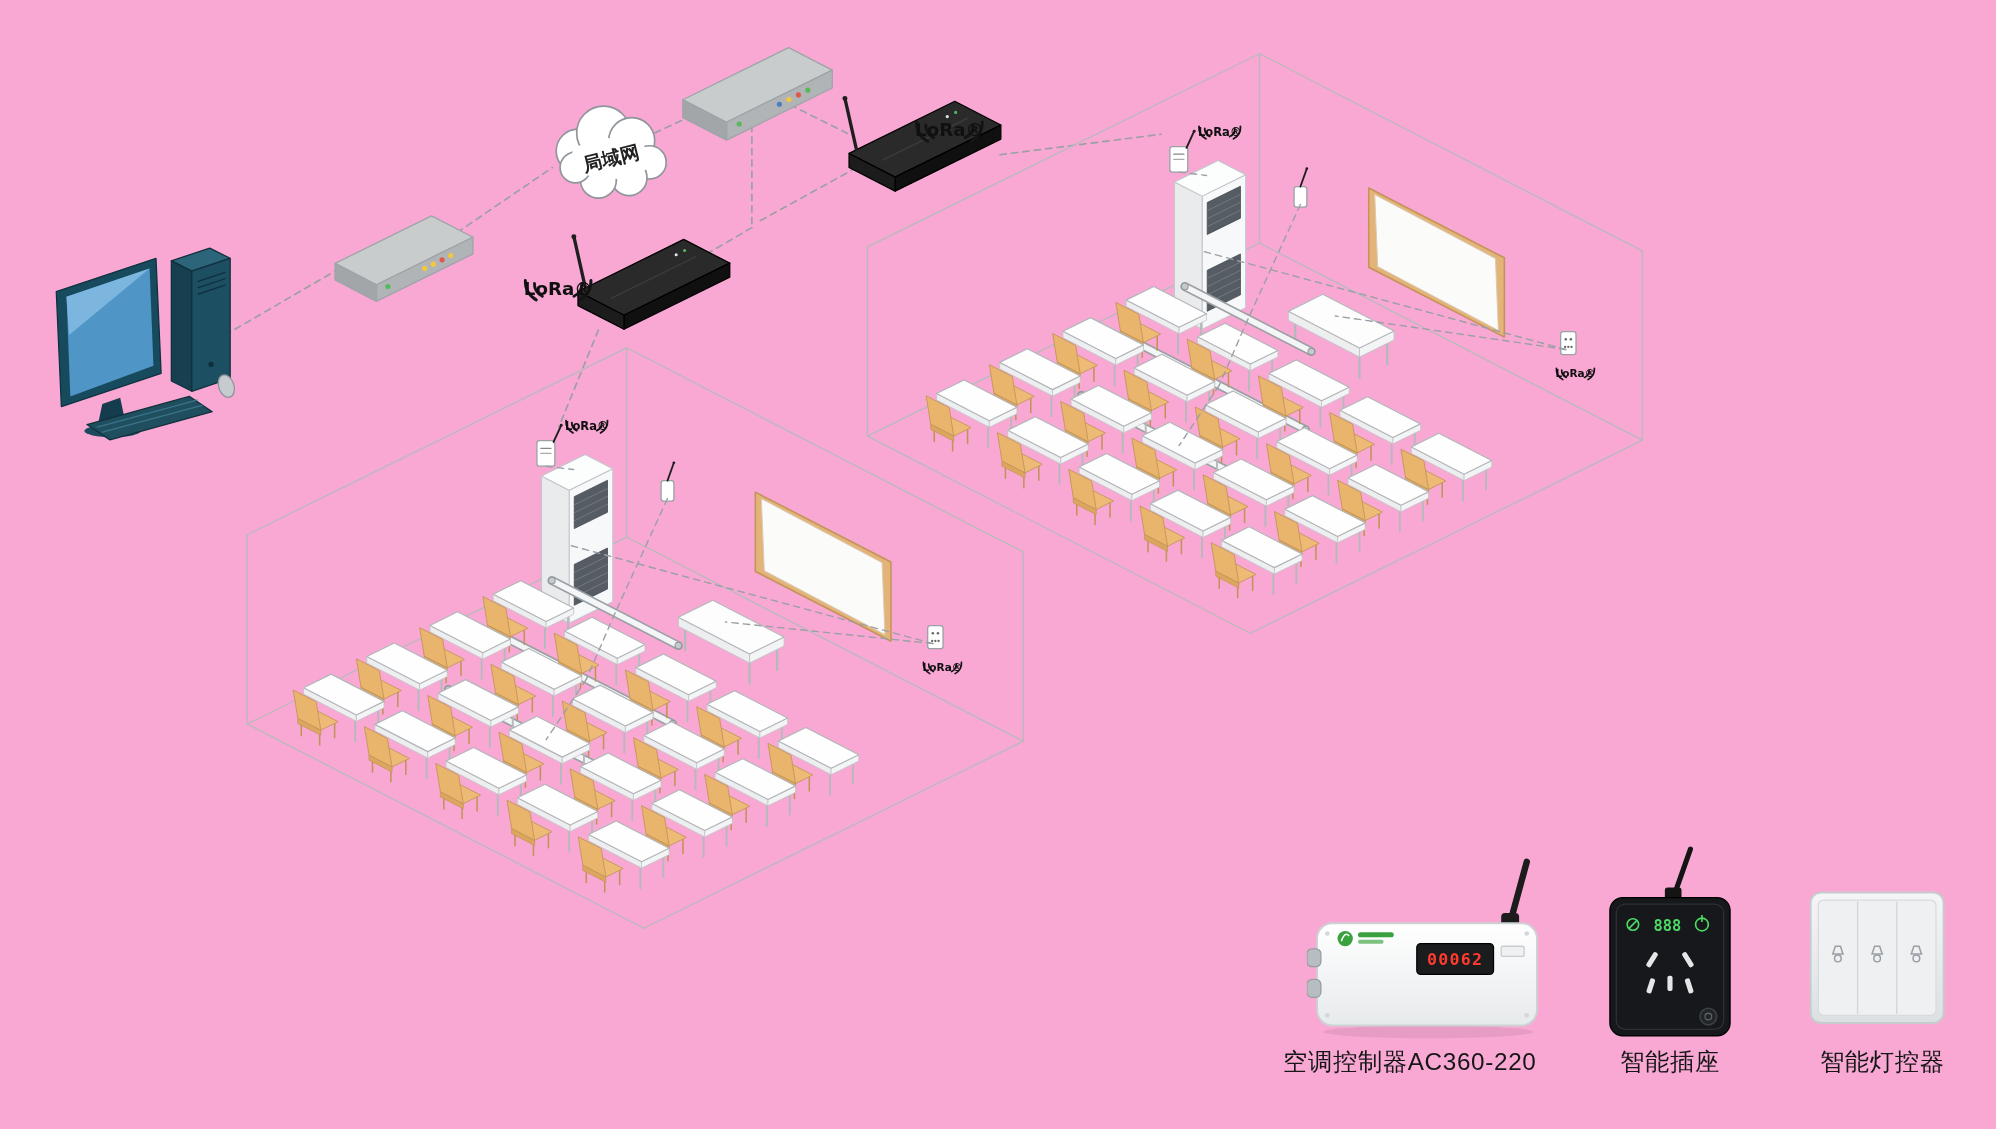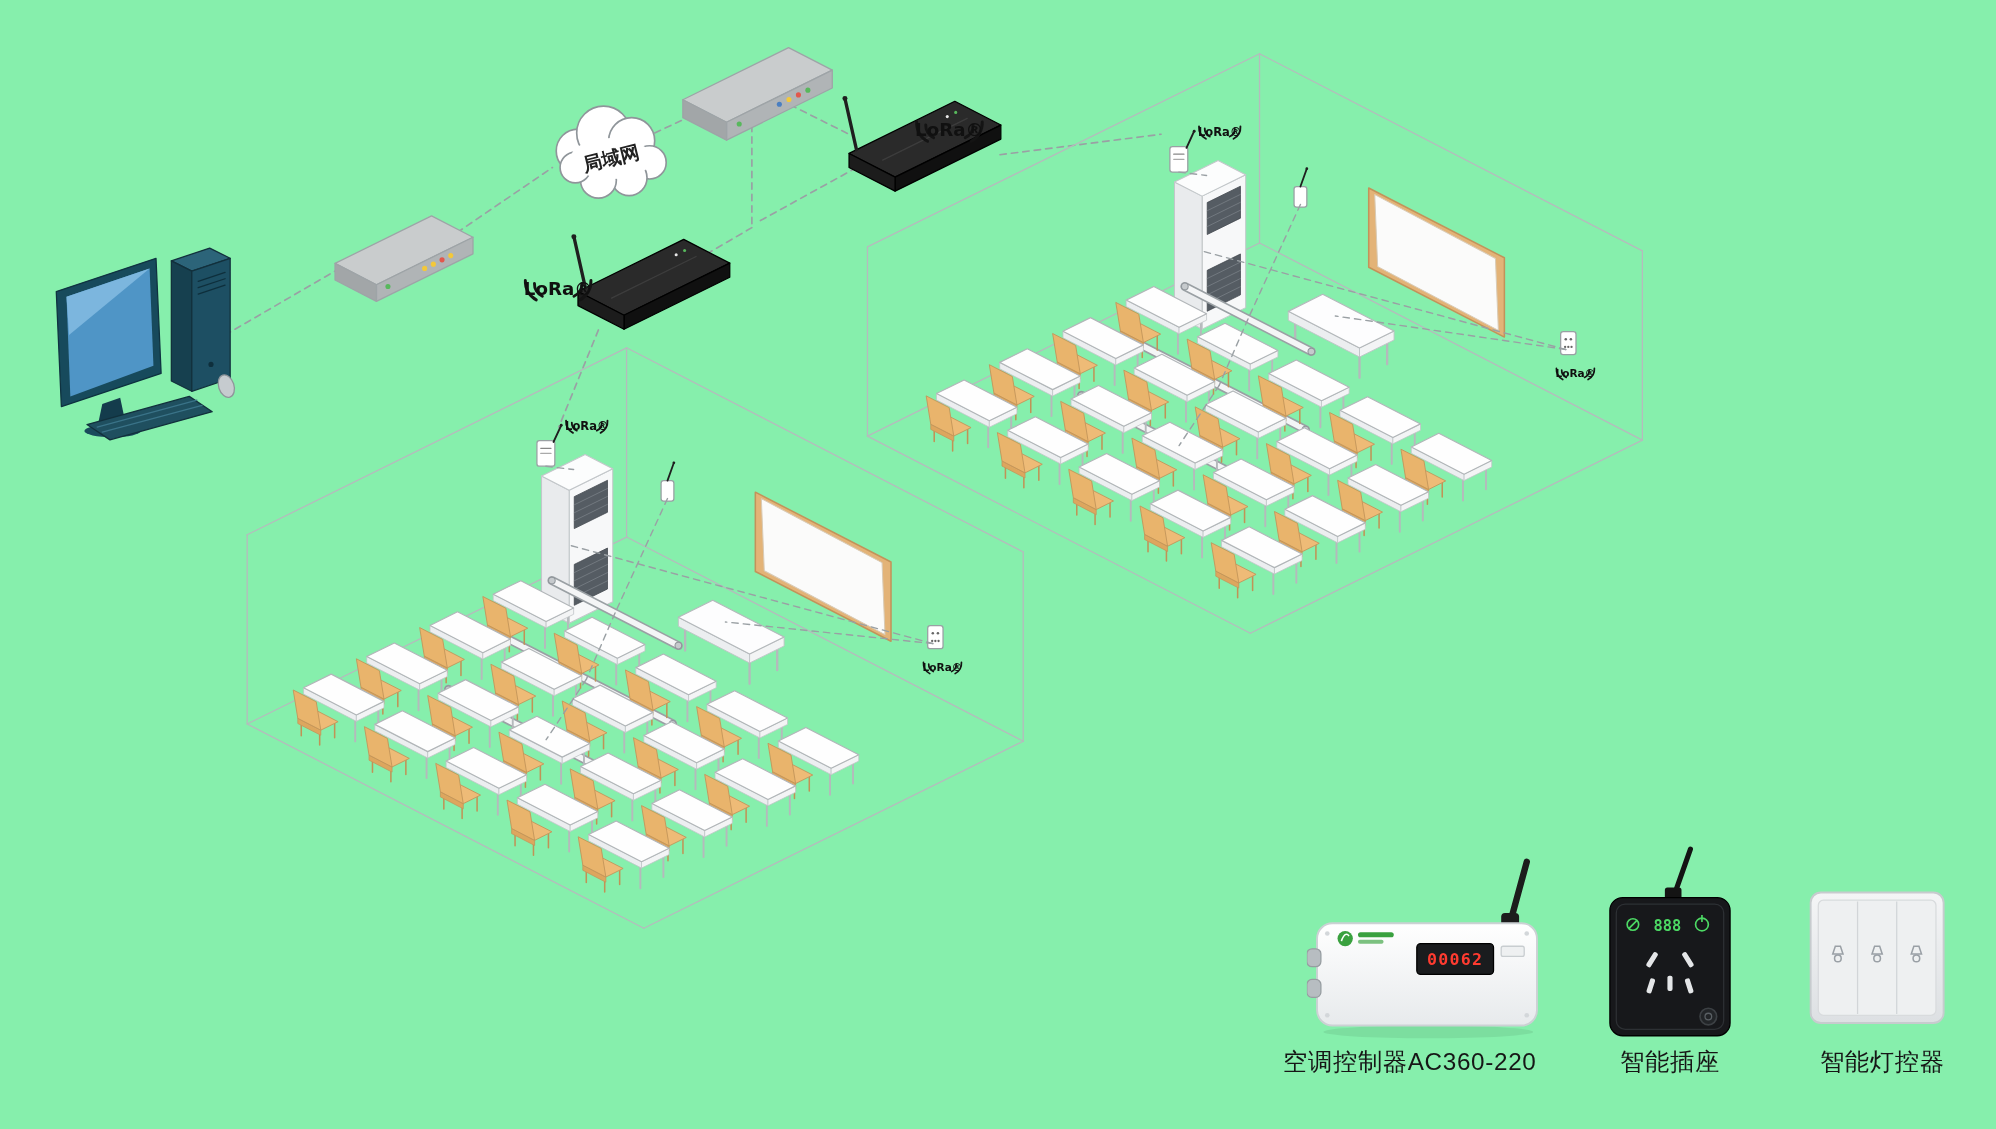--- a/index.html
+++ b/index.html
@@ -1,16 +1,16 @@
 <!DOCTYPE html>
 <html><head>
 <meta charset="utf-8">
 <style>
   html,body{margin:0;padding:0;background:#fff;}
-  .canvas{position:relative;width:1996px;height:1129px;background:#86efac;overflow:hidden;
+  .canvas{position:relative;width:1996px;height:1129px;background:#f9a8d4;overflow:hidden;
           font-family:"Liberation Sans","DejaVu Sans",sans-serif;}
   .stage{position:absolute;left:0;top:0;width:1561px;height:883px;
          transform:scale(1.2787);transform-origin:0 0;}
   #diagram{position:absolute;left:0;top:0;}
   .product{position:absolute;}
   .product svg{display:block;width:100%;height:100%;}
   .product-label{position:absolute;text-align:center;font-size:19px;color:#161616;
                  font-weight:500;letter-spacing:.5px;white-space:nowrap;}
 </style>
 </head>

